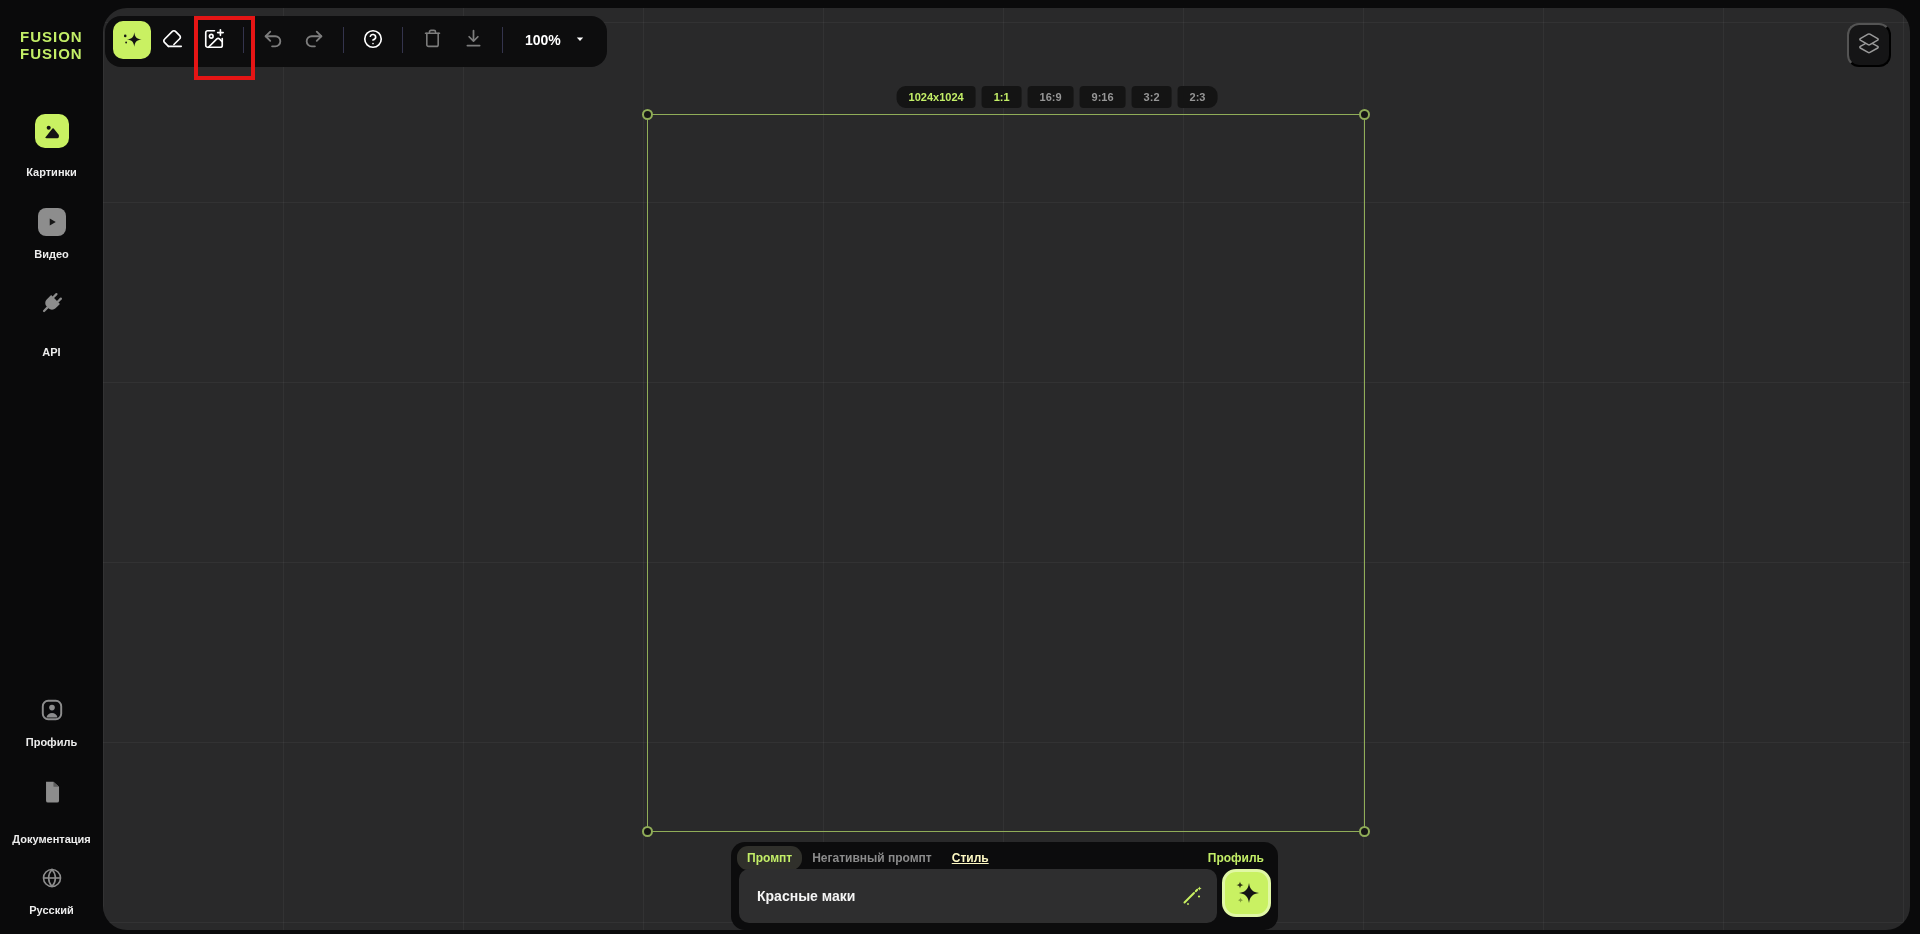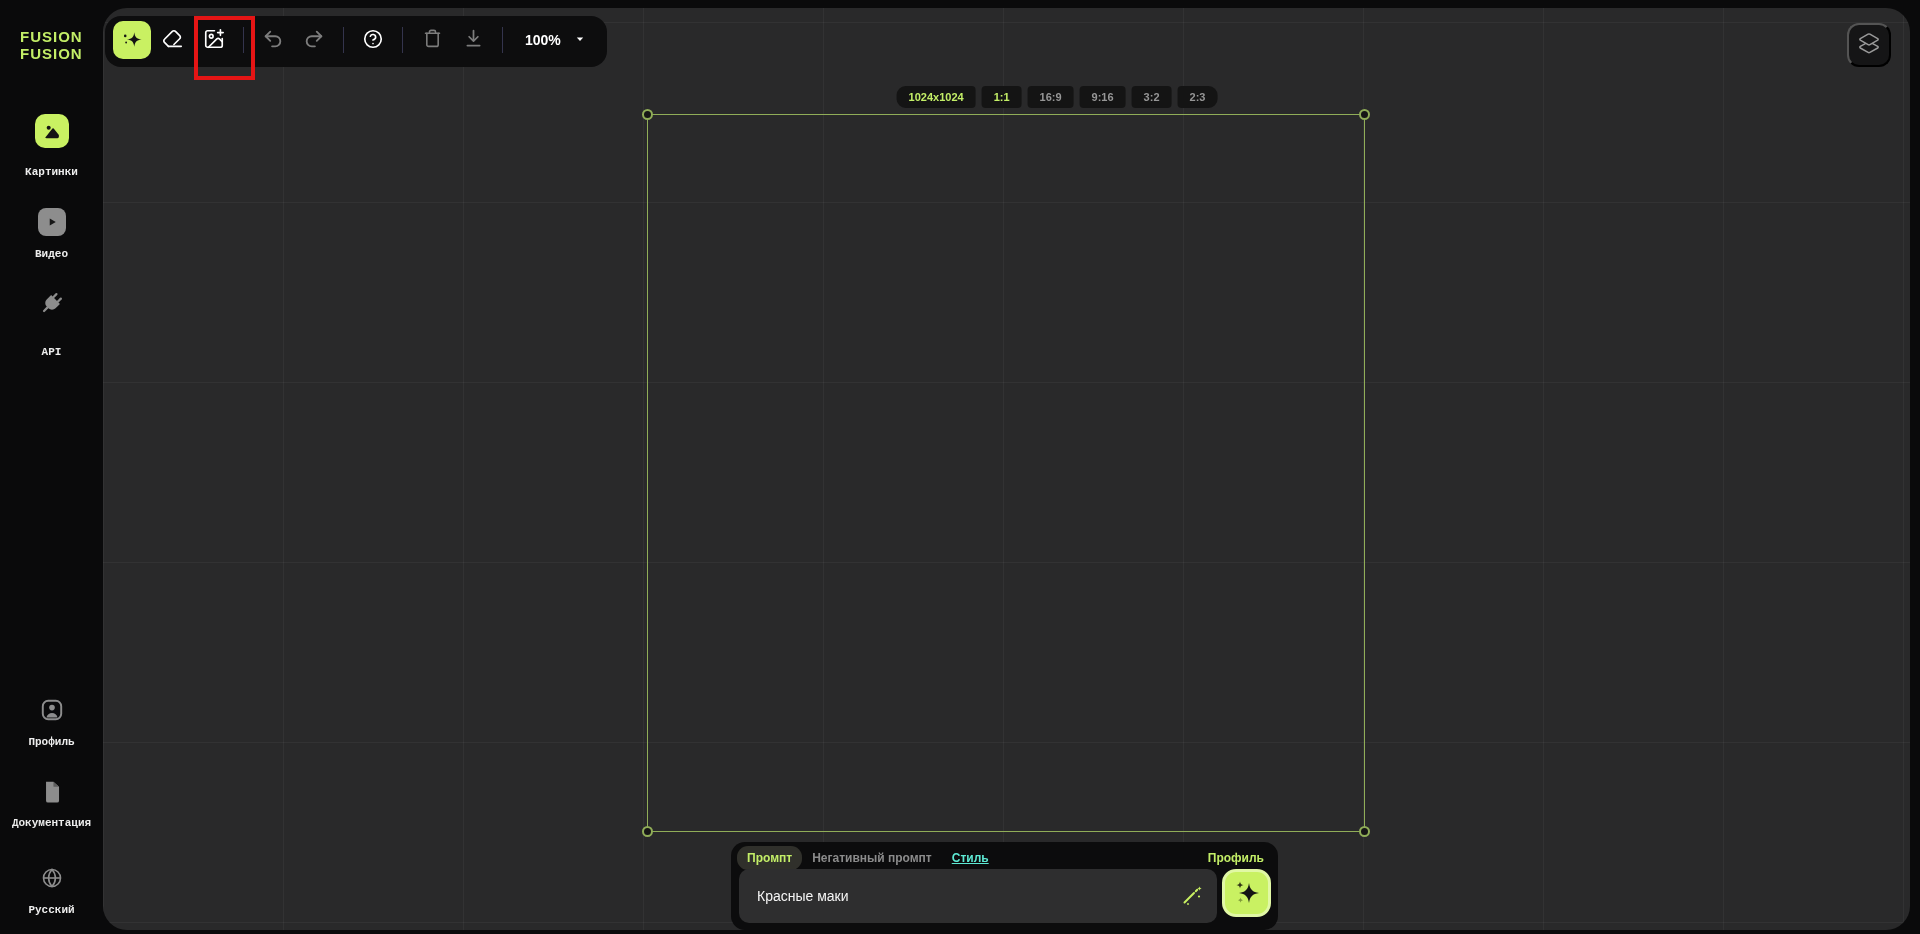--- a/index.html
+++ b/index.html
@@ -4,30 +4,30 @@
 <title>Fusion Brain</title>
 <style>
   html,body{margin:0;padding:0;background:#000;}
   .page{position:relative;width:1920px;height:934px;background:#0a0a0b;overflow:hidden;
         font-family:"Liberation Sans",sans-serif;-webkit-font-smoothing:antialiased;}
 
   
   .sidebar{position:absolute;left:0;top:0;width:103px;height:934px;background:#0a0a0b;z-index:10;}
   .logo{position:absolute;left:20px;top:28px;color:var(--accent_text,#c3ee67);
         font-size:15px;font-weight:800;line-height:17px;letter-spacing:1px;cursor:pointer;}
-  .nav-item{position:absolute;left:0;width:103px;display:flex;flex-direction:column;align-items:center;cursor:pointer;font-family:Liberation Mono, monospace;}
+  .nav-item{position:absolute;left:0;width:103px;display:flex;flex-direction:column;align-items:center;cursor:pointer;}
   .nav-label{color:#ededed;font-size:11px;font-weight:700;white-space:nowrap;}
   .icon-tile{display:flex;align-items:center;justify-content:center;}
   .tile-green{width:34px;height:34px;background:var(--accent,#c9f162);border-radius:10px;}
   .tile-gray{width:28px;height:28px;background:#8d8d8d;border-radius:8px;}
   .ni-images{top:114px}.ni-images .nav-label{margin-top:18px}
   .ni-video{top:208px}.ni-video .nav-label{margin-top:12px}
   .ni-api{top:288px}.ni-api .nav-label{margin-top:28px}
   .ni-profile{top:697px}.ni-profile .nav-label{margin-top:13px}
-  .ni-docs{top:779px}.ni-docs .nav-label{margin-top:12px}
+  .ni-docs{top:779px}.ni-docs .nav-label{margin-top:28px}
   .ni-lang{top:866px}.ni-lang .nav-label{margin-top:14px}
 
   
   .canvas{position:absolute;left:103px;top:8px;width:1807px;height:922px;border-radius:24px;
           background:#29292a;overflow:hidden;
           background-image:
             repeating-linear-gradient(to right, rgba(255,255,255,0.045) 0 1px, transparent 1px 180px),
             repeating-linear-gradient(to bottom, rgba(255,255,255,0.045) 0 1px, transparent 1px 180px);
           background-position:0 0,0 14px;}
 
@@ -60,26 +60,26 @@
           border:2px solid var(--selection,#90ad58);box-sizing:border-box;}
   .h-tl{left:-6px;top:-6px;cursor:nwse-resize}.h-tr{right:-6px;top:-6px;cursor:nesw-resize}
   .h-bl{left:-6px;bottom:-6px;cursor:nesw-resize}.h-br{right:-6px;bottom:-6px;cursor:nwse-resize}
 
   
   .prompt-panel{position:absolute;left:731px;top:842px;width:547px;height:88px;background:#0c0c0d;
                 border-radius:14px;z-index:25;box-sizing:border-box;padding:5px 8px 0 6px;}
   .tabs{display:flex;align-items:center;height:21px;}
   .tab{font-size:12px;font-weight:700;color:#8b8b8b;padding:5px 10px;border-radius:11px;cursor:pointer;white-space:nowrap;}
   .tab.active{background:#30302b;color:var(--accent_text,#c3ee67);}
-  .tab.alt{color:#5eead4;text-decoration:underline;}
+  .tab.alt{color:#fef9c3;text-decoration:underline;}
   .reset{margin-left:auto;color:var(--accent_text,#c3ee67);font-size:12px;font-weight:700;padding-right:6px;cursor:pointer;}
   .input-row{position:absolute;left:8px;top:27px;display:flex;gap:5px;}
   .prompt-box{position:relative;width:478px;height:54px;background:#2e2e2f;border-radius:10px;display:flex;align-items:center;}
   .prompt-box input{flex:1;background:transparent;border:none;outline:none;color:#f5f5f5;
-                    font-family:"Liberation Sans",sans-serif;font-size:14px;font-weight:400;padding:0 44px 0 18px;}
+                    font-family:"Liberation Sans",sans-serif;font-size:14px;font-weight:700;padding:0 44px 0 18px;}
   .wand-btn{position:absolute;right:10px;top:12px;width:30px;height:30px;border:none;background:transparent;
             display:flex;align-items:center;justify-content:center;cursor:pointer;padding:0;}
   .gen-btn{width:49px;height:48px;background:var(--accent,#c9f162);border:3px solid #e1f8a5;border-radius:14px;
            display:flex;align-items:center;justify-content:center;cursor:pointer;padding:0;}
 </style>
 </head>
 <body>
 
 <div class="page">
 

